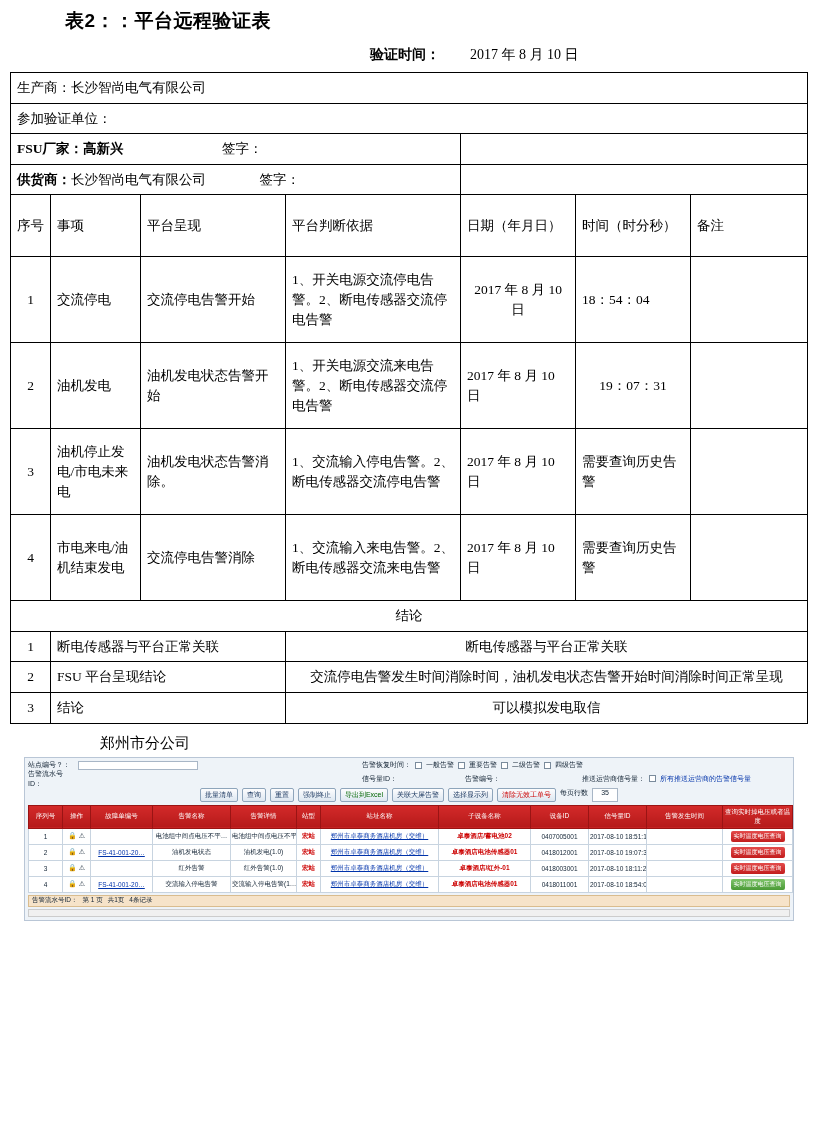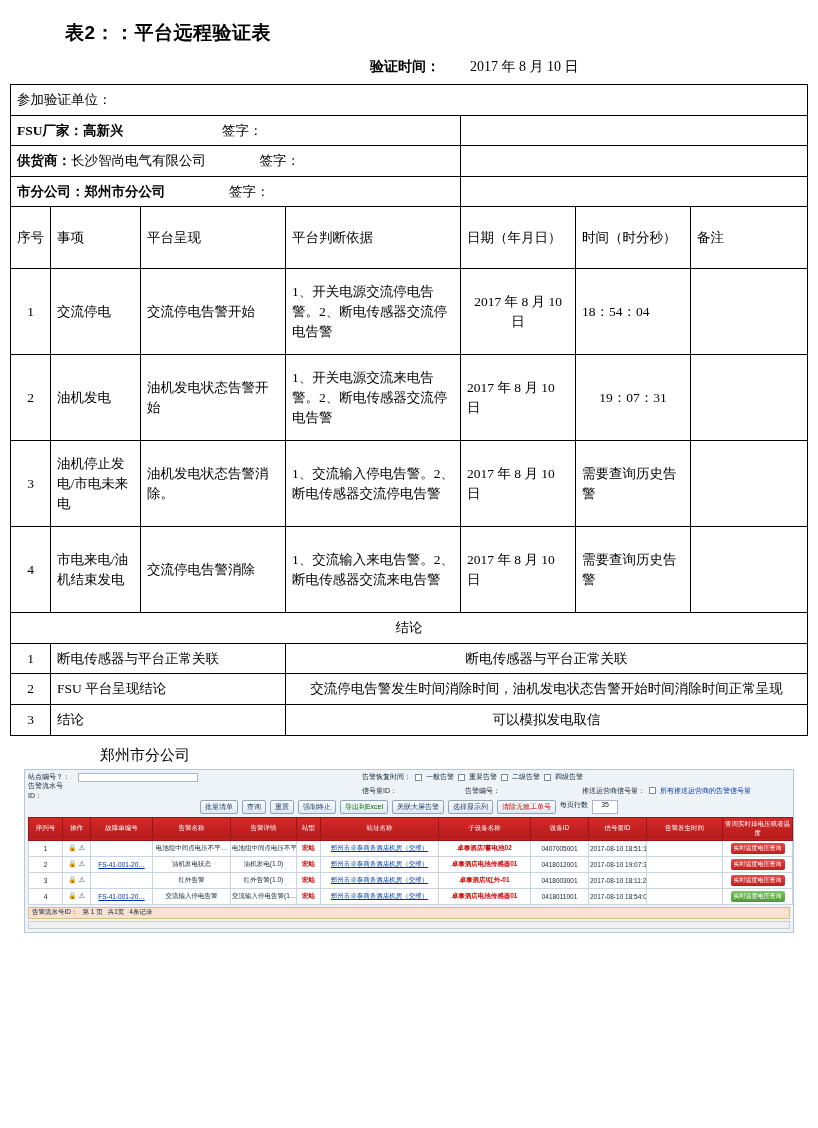--- a/index.html
+++ b/index.html
@@ -5,21 +5,21 @@
   * { box-sizing: border-box; }
   html, body { margin: 0; padding: 0; }
   body {
     width: 818px;
     height: 1128px;
     background: #ffffff;
     font-family: "Liberation Serif", serif;
     color: #000;
     position: relative;
   }
-  .page { padding: 12px 10px; }
+  .page { padding: 0 10px; }
 
   .doc-title {
     font-family: "Liberation Sans", sans-serif;
     font-size: 19px;
     font-weight: bold;
     padding: 8px 0 6px 55px;
     letter-spacing: 0.5px;
   }
 
   .verify-line {
@@ -174,41 +174,39 @@
       <col style="width:145px">
       <col style="width:175px">
       <col style="width:115px">
       <col style="width:115px">
       <col style="width:117px">
     </colgroup>
 
     <tbody>
     <tr class="h-row">
       <td colspan="7">
+        <span>生产商：</span><span>长沙智尚电气有限公司</span>
+      </td>
+    </tr>
+    <tr class="h-row">
+      <td colspan="7">
         <span>参加验证单位：</span><span></span>
       </td>
     </tr>
     <tr class="h-row">
       <td colspan="4">
         <span class="b">FSU厂家：</span><span class="b">高新兴</span>
         <span style="margin-left:95px">签字：</span>
       </td>
       <td colspan="3"></td>
     </tr>
     <tr class="h-row">
       <td colspan="4">
         <span class="b">供货商：</span><span>长沙智尚电气有限公司</span>
         <span style="margin-left:50px">签字：</span>
-      </td>
-      <td colspan="3"></td>
-    </tr>
-    <tr class="h-row">
-      <td colspan="4">
-        <span class="b">市分公司：</span><span class="b">郑州市分公司</span>
-        <span style="margin-left:60px">签字：</span>
       </td>
       <td colspan="3"></td>
     </tr>
 
     <tr class="hdr">
       <td>序号</td>
       <td>事项</td>
       <td>平台呈现</td>
       <td>平台判断依据</td>
       <td>日期（年月日）</td>

